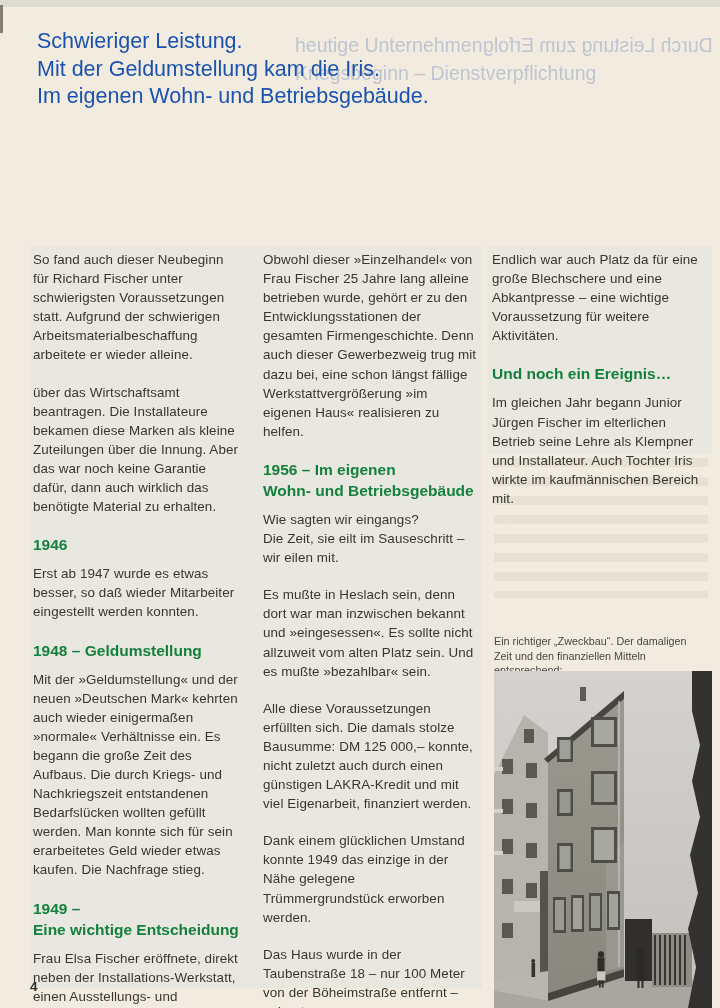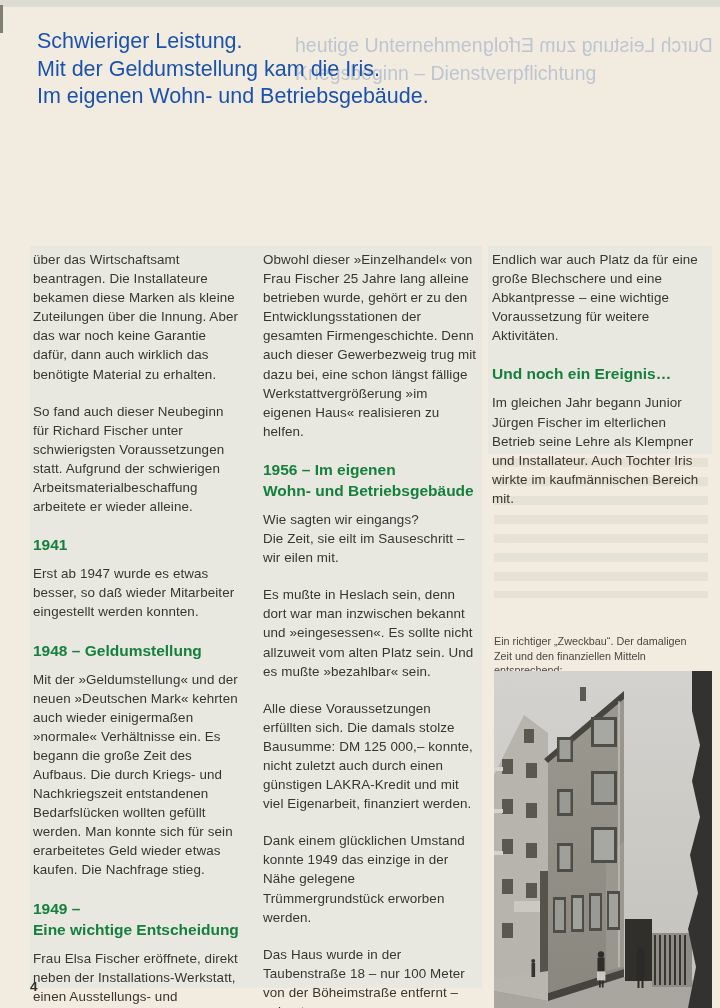--- a/index.html
+++ b/index.html
@@ -64,23 +64,23 @@
   </div>
   <div class="ghost-streaks"></div>
 
   <div class="title">
     <div>Schwieriger Leistung.</div>
     <div>Mit der Geldumstellung kam die Iris.</div>
     <div>Im eigenen Wohn- und Betriebsgebäude.</div>
   </div>
 
   <div class="col col1">
+    <p>So fand auch dieser Neubeginn für Richard Fischer unter schwierigsten Voraussetzungen statt. Aufgrund der schwierigen Arbeitsmaterialbeschaffung arbeitete er wieder alleine.</p>
     <p>über das Wirtschaftsamt beantragen. Die Installateure bekamen diese Marken als kleine Zuteilungen über die Innung. Aber das war noch keine Garantie dafür, dann auch wirklich das benötigte Material zu erhalten.</p>
-    <p>So fand auch dieser Neubeginn für Richard Fischer unter schwierigsten Voraussetzungen statt. Aufgrund der schwierigen Arbeitsmaterialbeschaffung arbeitete er wieder alleine.</p>
-    <h3>1941</h3>
+    <h3>1946</h3>
     <p>Erst ab 1947 wurde es etwas besser, so daß wieder Mitarbeiter eingestellt werden konnten.</p>
     <h3>1948 – Geldumstellung</h3>
     <p>Mit der »Geldumstellung« und der neuen »Deutschen Mark« kehrten auch wieder einigermaßen »normale« Verhältnisse ein. Es begann die große Zeit des Aufbaus. Die durch Kriegs- und Nachkriegszeit entstandenen Bedarfslücken wollten gefüllt werden. Man konnte sich für sein erarbeitetes Geld wieder etwas kaufen. Die Nachfrage stieg.</p>
     <h3 class="preline">1949 –
 Eine wichtige Entscheidung</h3>
     <p>Frau Elsa Fischer eröffnete, direkt neben der Installations-Werkstatt, einen Ausstellungs- und Verkaufsraum für Haushaltsartikel, Herde und Öfen. Dieser Entschluß war gut. Der Verkauf ließ sich gut an und Frau Fischer hatte Erfolg. Kein Wunder, denn sie war eine gelernte Verkäuferin.</p>
   </div>
 
   <div class="col col2">
     <p>Obwohl dieser »Einzelhandel« von Frau Fischer 25 Jahre lang alleine betrieben wurde, gehört er zu den Entwicklungsstationen der gesamten Firmengeschichte. Denn auch dieser Gewerbezweig trug mit dazu bei, eine schon längst fällige Werkstattvergrößerung »im eigenen Haus« realisieren zu helfen.</p>

